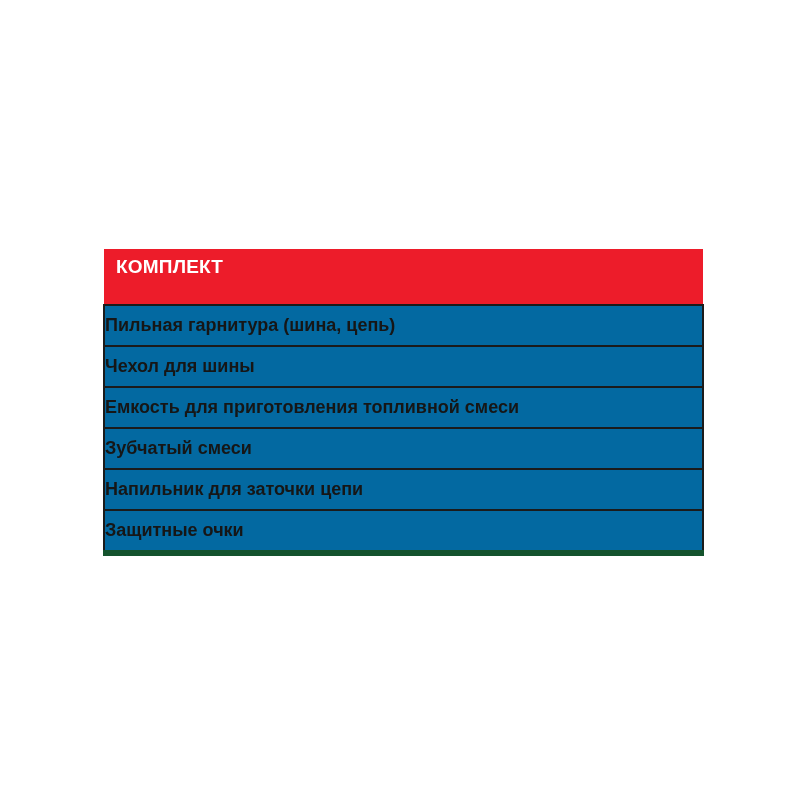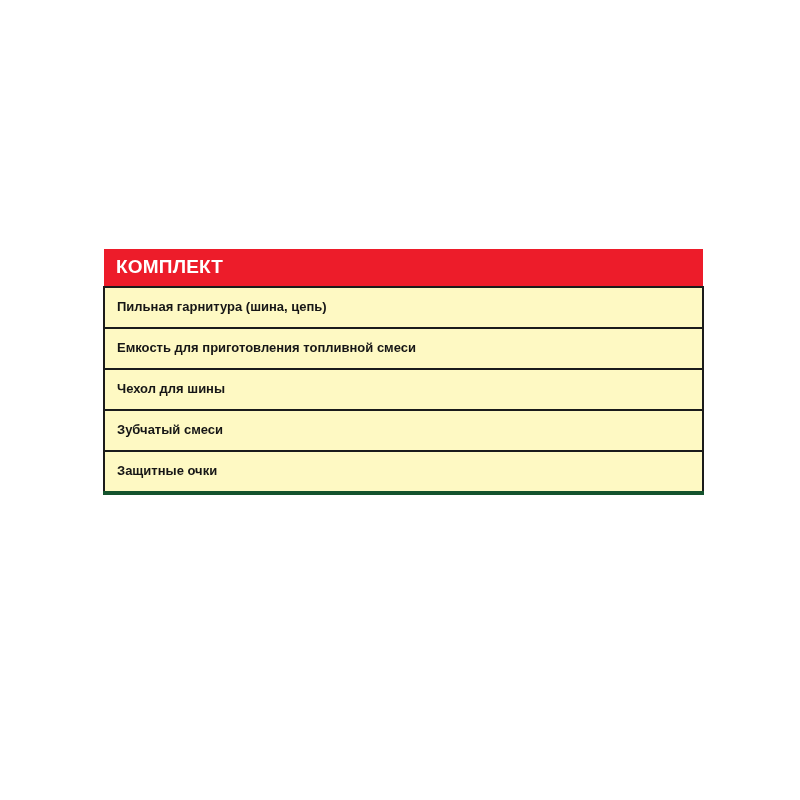--- a/index.html
+++ b/index.html
@@ -32,65 +32,68 @@
     border-collapse: collapse;
     table-layout: fixed;
   }
 
   .kit-table tr.header-row td {
     background: #ed1c2a;
     color: #ffffff;
     font-weight: bold;
     font-size: 19px;
     letter-spacing: 0.2px;
-    padding: 5px 12px 6px 12px;
+    padding: 5px 12px 24px 12px;
     height: 26px;
     border: none;
     line-height: 1.1;
   }
 
   .kit-table tr.item-row td {
-    background: #fef9c3;
+    background: #0369a1;
     color: #161616;
-    font-size: 13px;
+    font-size: 18px;
     font-weight: bold;
-    padding: 6px 12px 7px 12px;
+    padding: 6px 12px 7px 0;
     height: 26px;
     border-top: 2px solid #1b1b1b;
     border-left: 2px solid #1b1b1b;
     border-right: 2px solid #1b1b1b;
     line-height: 1.15;
     white-space: nowrap;
   }
 
   .kit-table tr.item-row.last td {
-    border-bottom: 4px solid #14532d;
+    border-bottom: 6px solid #14532d;
   }
 </style>
 </head>
 <body>
 
 <div class="sheet">
 
   <table class="kit-table">
     <tbody>
       <tr class="header-row">
         <td>КОМПЛЕКТ</td>
       </tr>
       <tr class="item-row">
         <td>Пильная гарнитура (шина, цепь)</td>
       </tr>
       <tr class="item-row">
+        <td>Чехол для шины</td>
+      </tr>
+      <tr class="item-row">
         <td>Емкость для приготовления топливной смеси</td>
       </tr>
       <tr class="item-row">
-        <td>Чехол для шины</td>
+        <td>Зубчатый смеси</td>
       </tr>
       <tr class="item-row">
-        <td>Зубчатый смеси</td>
+        <td>Напильник для заточки цепи</td>
       </tr>
       <tr class="item-row last">
         <td>Защитные очки</td>
       </tr>
     </tbody>
   </table>
 
 </div>
 
 </body></html>

